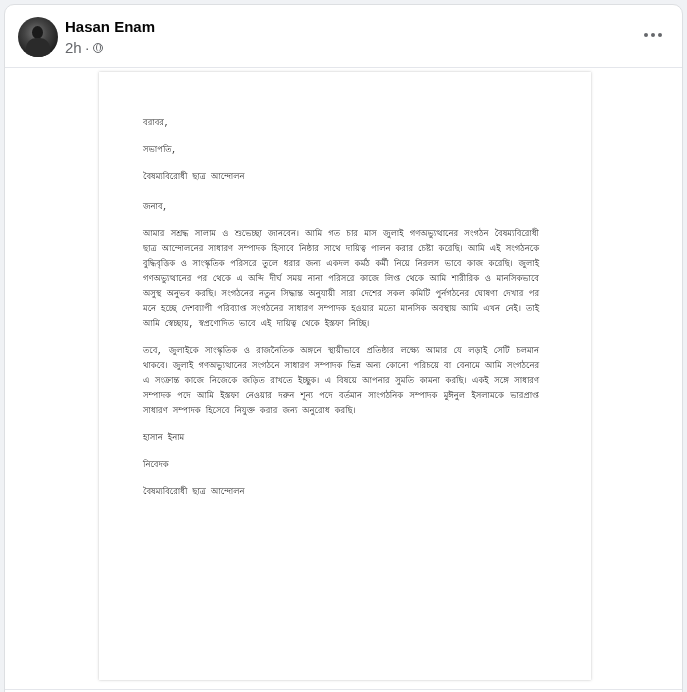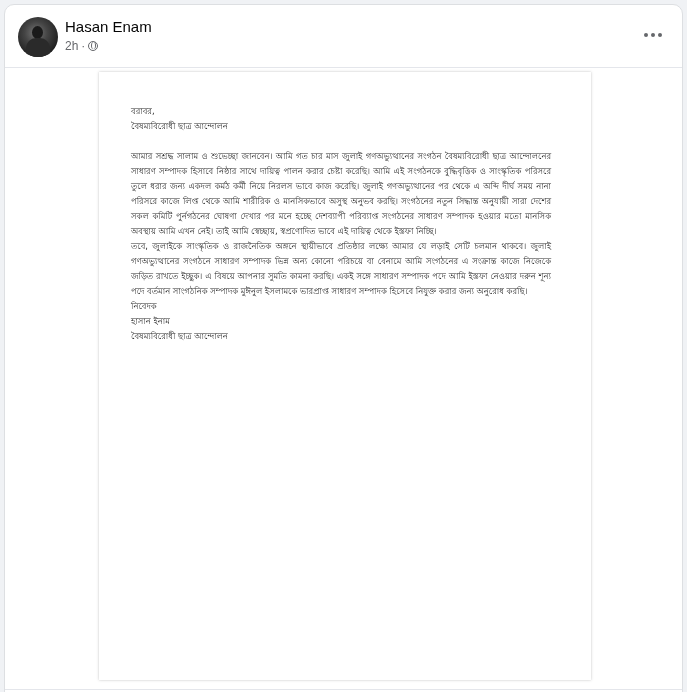--- a/index.html
+++ b/index.html
@@ -27,25 +27,25 @@
   .avatar .head {
     position: absolute; left: 14px; top: 9px; width: 11px; height: 13px;
     border-radius: 50%; background: #1a1a1a;
   }
   .avatar .body {
     position: absolute; left: 8px; top: 21px; width: 24px; height: 22px;
     border-radius: 10px 10px 0 0; background: #2a2a2a;
   }
   .author-name {
     position: absolute; left: 60px; top: 13px;
-    font-size: 15px; font-weight: normal; color: #050505;
+    font-size: 15px; font-weight: bold; color: #050505;
   }
   .meta {
     position: absolute; left: 60px; top: 34px;
-    font-size: 12px; color: #65676b;
+    font-size: 15px; color: #65676b;
     display: flex; align-items: center; gap: 3px;
   }
   .globe {
     width: 10px; height: 10px; border: 1.5px solid #65676b; border-radius: 50%;
     position: relative; box-sizing: border-box; display: inline-block;
   }
   .globe::before {
     content: ""; position: absolute; left: 2px; top: 0; width: 3px; height: 7px;
     border-left: 1px solid #65676b; border-right: 1px solid #65676b; border-radius: 50%;
   }
@@ -64,21 +64,21 @@
   .page {
     position: absolute; left: 94px; top: 4px; width: 492px; height: 608px;
     background: #ffffff;
     box-shadow: 0 0 3px rgba(0,0,0,0.18), 0 0 1px rgba(0,0,0,0.12);
   }
   .letter {
     position: absolute; left: 32px; top: 32px; width: 420px;
     font-family: "DejaVu Sans", sans-serif;
     color: #2a2a2a; font-size: 8.4px; line-height: 15px;
   }
-  .letter p { margin: 0; }
+  .letter p { margin: 12px; font-family: Liberation Mono, monospace; }
   .block { margin-bottom: 15px; }
   .justify { text-align: justify; }
   .bottom-line {
     position: absolute; left: 0; top: 684px; width: 100%; height: 1px; background: #e4e6eb;
   }
 </style>
 </head>
 <body>
 
 <div class="card">
@@ -100,27 +100,29 @@
     </div>
   </div>
 
   <div class="divider"></div>
 
   <div class="doc-area">
     <div class="page">
       <div class="letter">
         <div class="block">
           <p>বরাবর,</p>
+          <p>সভাপতি,</p>
           <p>বৈষম্যবিরোধী ছাত্র আন্দোলন</p>
         </div>
+        <p>জনাব,</p>
         <p class="block justify">আমার সশ্রদ্ধ সালাম ও শুভেচ্ছা জানবেন। আমি গত চার মাস জুলাই গণঅভ্যুত্থানের সংগঠন বৈষম্যবিরোধী ছাত্র আন্দোলনের সাধারণ সম্পাদক হিসাবে নিষ্ঠার সাথে দায়িত্ব পালন করার চেষ্টা করেছি। আমি এই সংগঠনকে বুদ্ধিবৃত্তিক ও সাংস্কৃতিক পরিসরে তুলে ধরার জন্য একদল কর্মঠ কর্মী নিয়ে নিরলস ভাবে কাজ করেছি। জুলাই গণঅভ্যুত্থানের পর থেকে এ অব্দি দীর্ঘ সময় নানা পরিসরে কাজে লিপ্ত থেকে আমি শারীরিক ও মানসিকভাবে অসুস্থ অনুভব করছি। সংগঠনের নতুন সিদ্ধান্ত অনুযায়ী সারা দেশের সকল কমিটি পুর্নগঠনের ঘোষণা দেখার পর মনে হচ্ছে দেশব্যাপী পরিব্যাপ্ত সংগঠনের সাধারণ সম্পাদক হওয়ার মতো মানসিক অবস্থায় আমি এখন নেই। তাই আমি স্বেচ্ছায়, স্বপ্রণোদিত ভাবে এই দায়িত্ব থেকে ইস্তফা নিচ্ছি।</p>
         <p class="block justify">তবে, জুলাইকে সাংস্কৃতিক ও রাজনৈতিক অঙ্গনে স্থায়ীভাবে প্রতিষ্ঠার লক্ষ্যে আমার যে লড়াই সেটি চলমান থাকবে। জুলাই গণঅভ্যুত্থানের সংগঠনে সাধারণ সম্পাদক ভিন্ন অন্য কোনো পরিচয়ে বা বেনামে আমি সংগঠনের এ সংক্রান্ত কাজে নিজেকে জড়িত রাখতে ইচ্ছুক। এ বিষয়ে আপনার সুমতি কামনা করছি। একই সঙ্গে সাধারণ সম্পাদক পদে আমি ইস্তফা নেওয়ার দরুন শূন্য পদে বর্তমান সাংগঠনিক সম্পাদক মুঈনুল ইসলামকে ভারপ্রাপ্ত সাধারণ সম্পাদক হিসেবে নিযুক্ত করার জন্য অনুরোধ করছি।</p>
         <div>
+          <p>হাসান ইনাম</p>
           <p>নিবেদক</p>
-          <p>হাসান ইনাম</p>
           <p>বৈষম্যবিরোধী ছাত্র আন্দোলন</p>
         </div>
       </div>
     </div>
   </div>
 
   <div class="bottom-line"></div>
 </div>
 
 </body></html>

